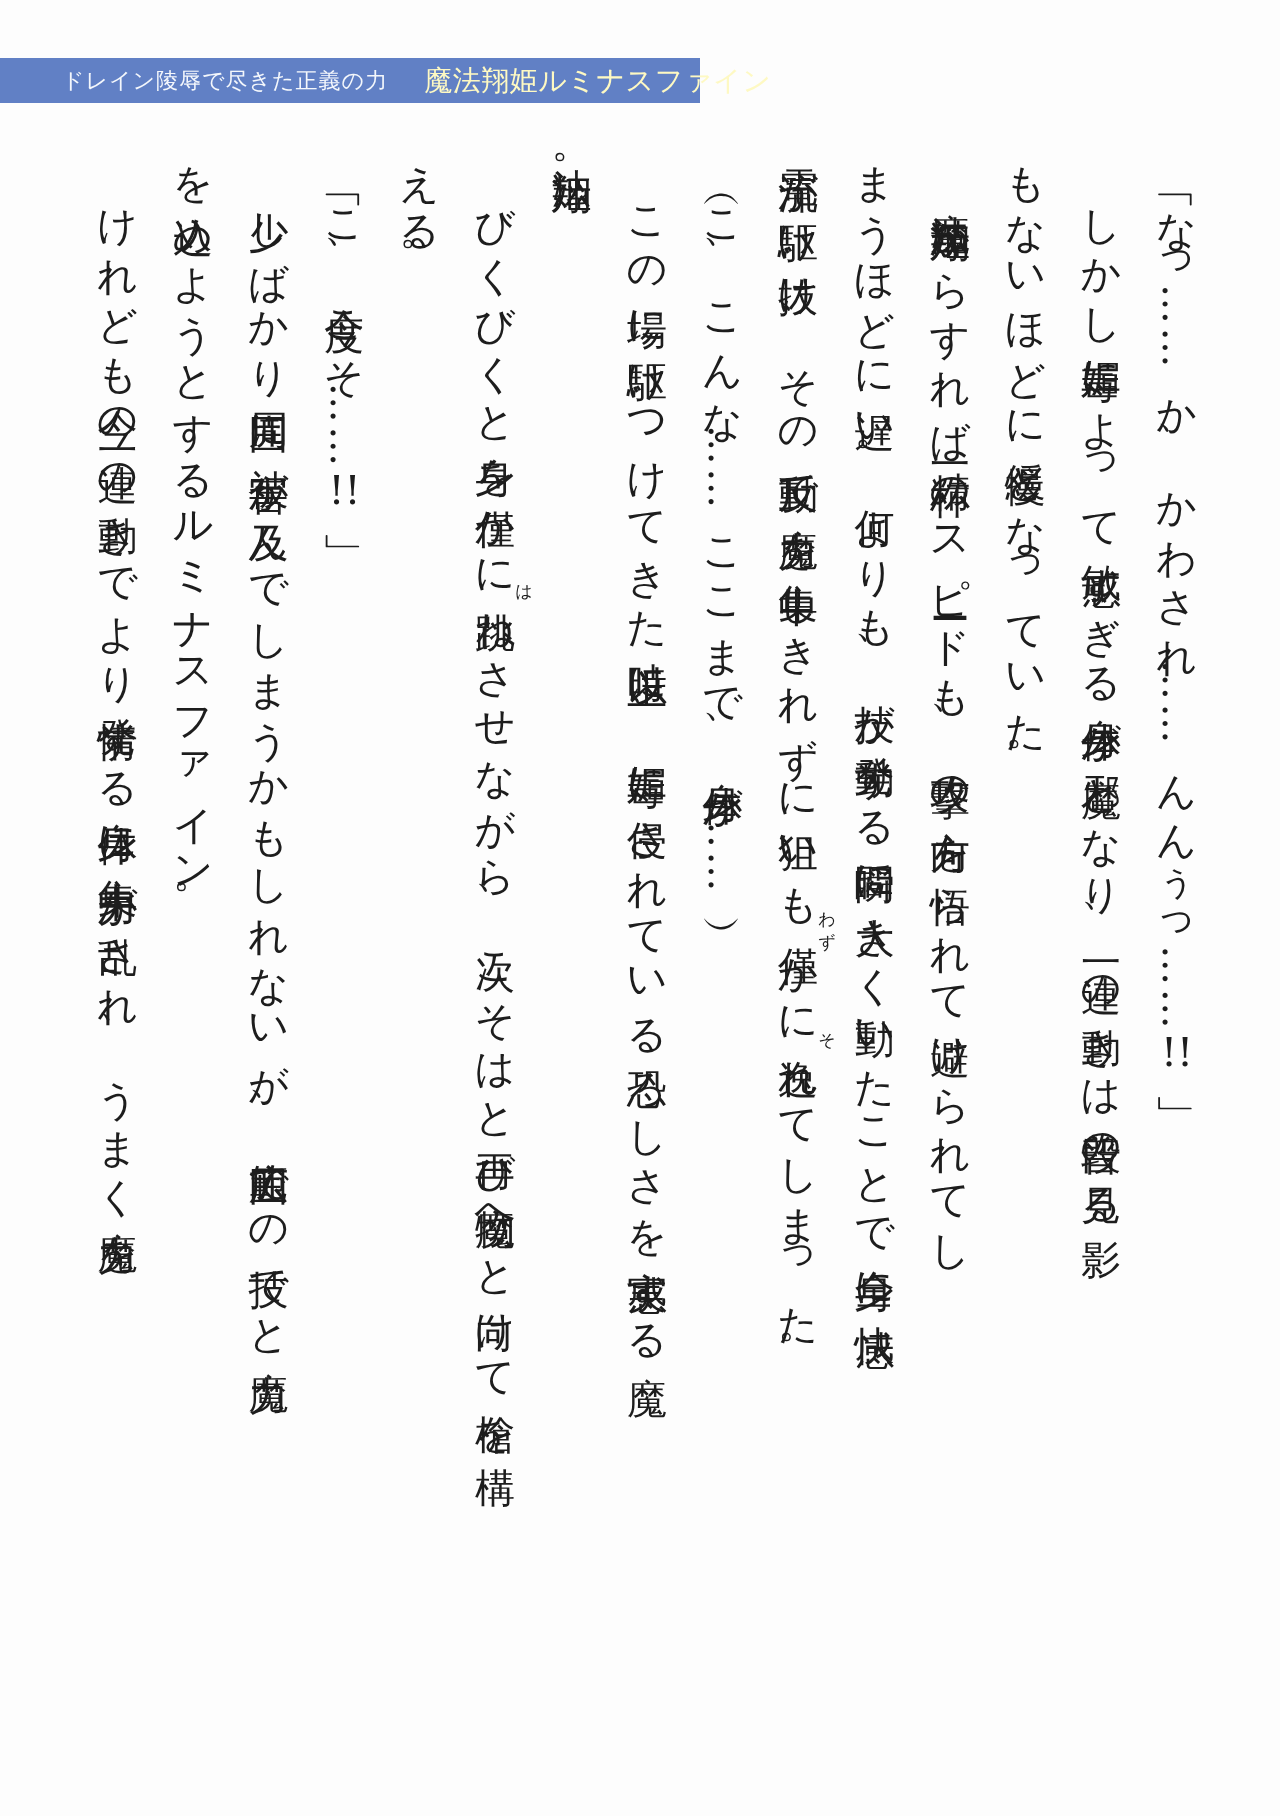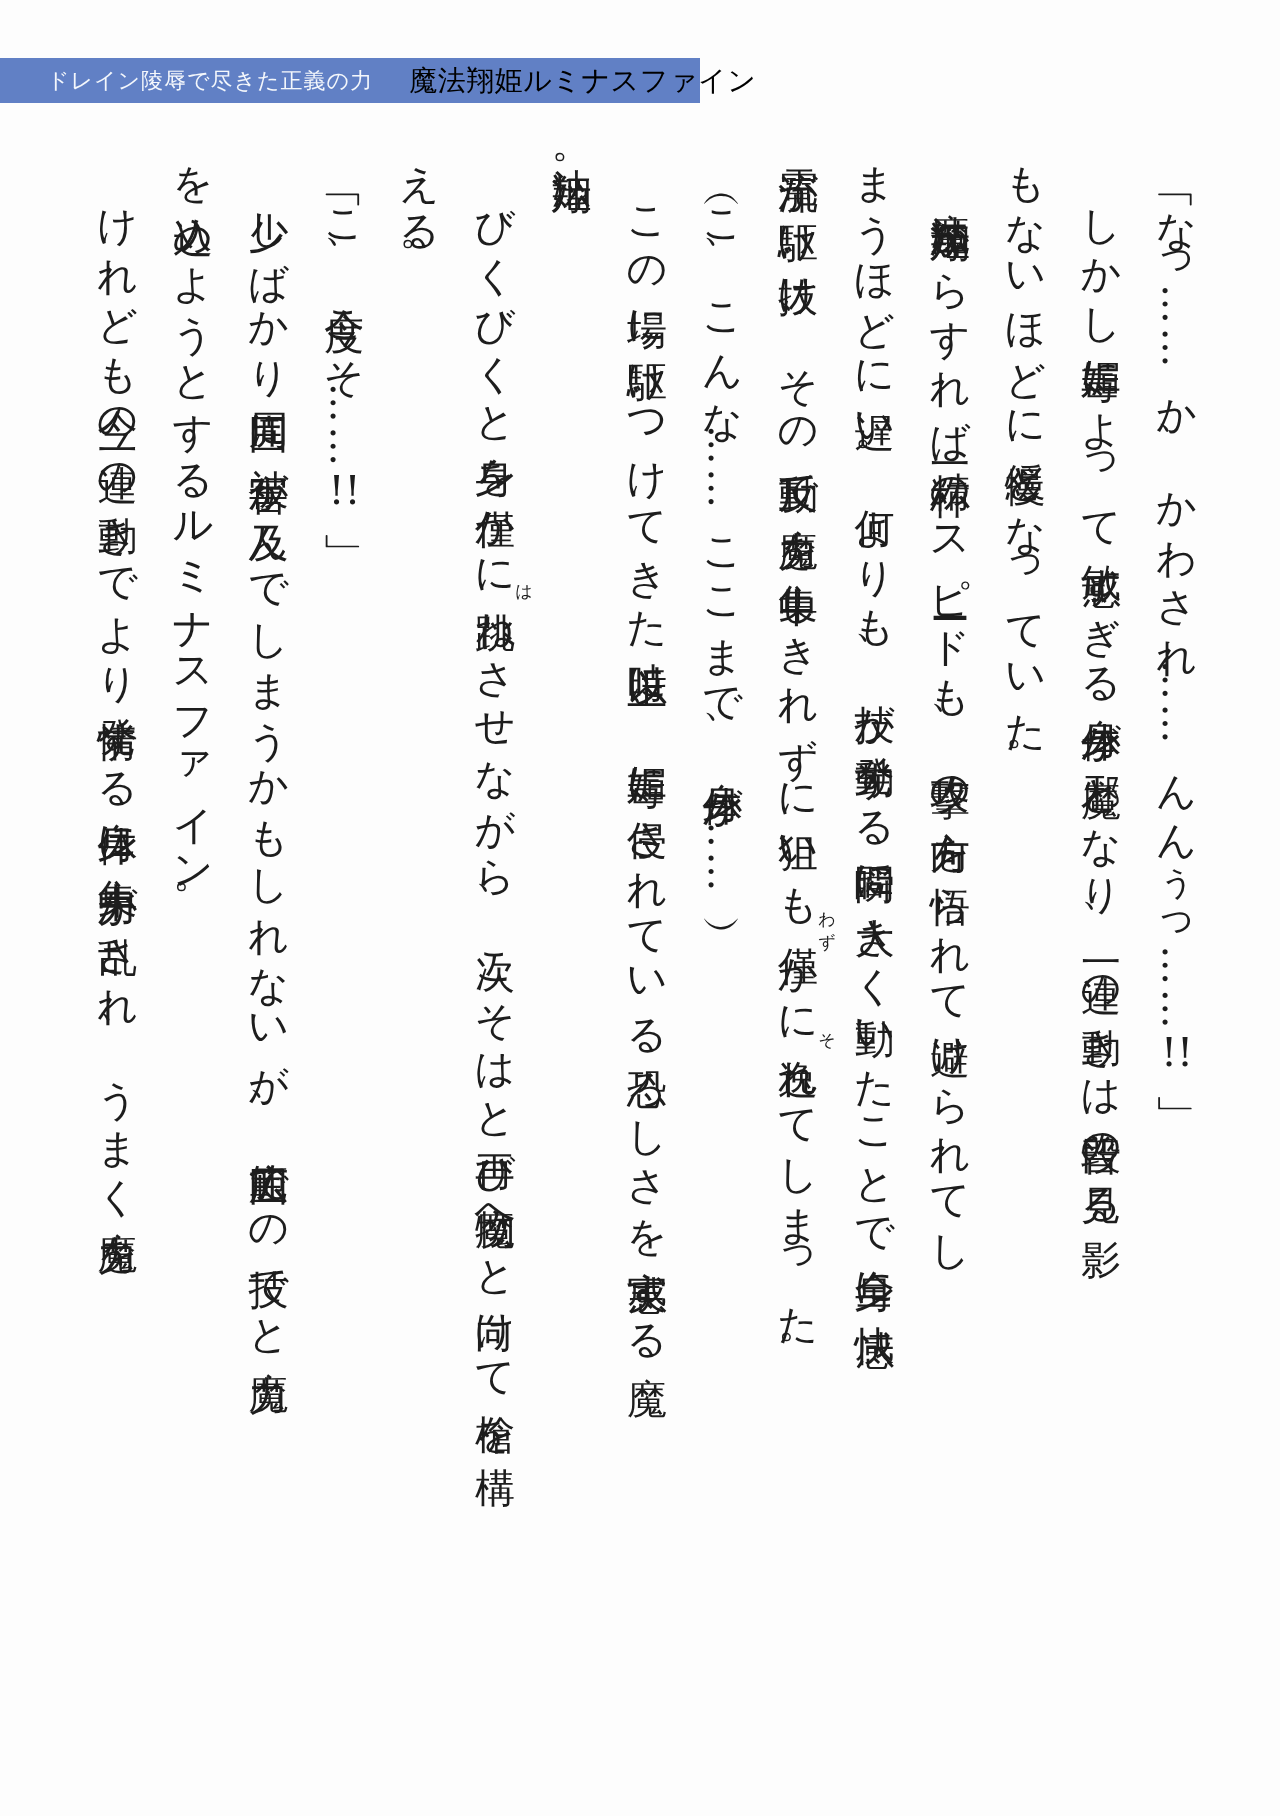--- a/index.html
+++ b/index.html
@@ -16,21 +16,21 @@
   }
   
   .header-bar{
     position:absolute;
     left:0;top:58px;
     width:700px;height:45px;
     background:#6180c5;
     display:flex;
     align-items:center;
     box-sizing:border-box;
-    padding-left:47px;
+    padding-left:62px;
   }
   .series-title{
     color:#f4f7fc;
     font-size:22px;
     letter-spacing:1px;
     white-space:nowrap;
   }
   .work-title{
     color:#f4f7fc;
     font-size:28px;
@@ -72,21 +72,21 @@
     letter-spacing:0;
   }
 </style>
 </head>
 <body>
 
 <div class="page" style="background: rgb(253, 253, 253);">
 
   <div class="header-bar" style="background: rgb(97, 128, 197);">
     <span class="series-title" style="color: rgb(244, 247, 252);">ドレイン陵辱で尽きた正義の力</span>
-    <span class="work-title" style="color: #000000;">魔法翔姫ルミナスファイン</span>
+    <span class="work-title" style="color: #fef9c3;">魔法翔姫ルミナスファイン</span>
   </div>
 
   <div class="body-text" style="color: rgb(29, 29, 29);">
       <p class="line indent">「なっ……か、かわされ……んんぅっ……<span class="tcy">!!</span>」</p>
       <p class="line indent">しかし媚毒によって敏感すぎる身体が邪魔となり、一連の動きは普段の見る影</p>
       <p class="line">もないほどに緩慢となっていた。</p>
       <p class="line indent">魔法翔姫からすれば精一杯のスピードも、攻撃の方向を悟られて避けられてし</p>
       <p class="line">まうほどに遅い。何よりも、技が発動する瞬間に大きく動いたことで全身に快感</p>
       <p class="line">電流が駆け抜け、その反動で魔力を集中しきれずに狙いも<ruby>僅<rt>わず</rt></ruby>かに<ruby>逸<rt>そ</rt></ruby>れてしまった。</p>
       <p class="line indent">（こ、こんな……ここまで、身体が……）</p>

